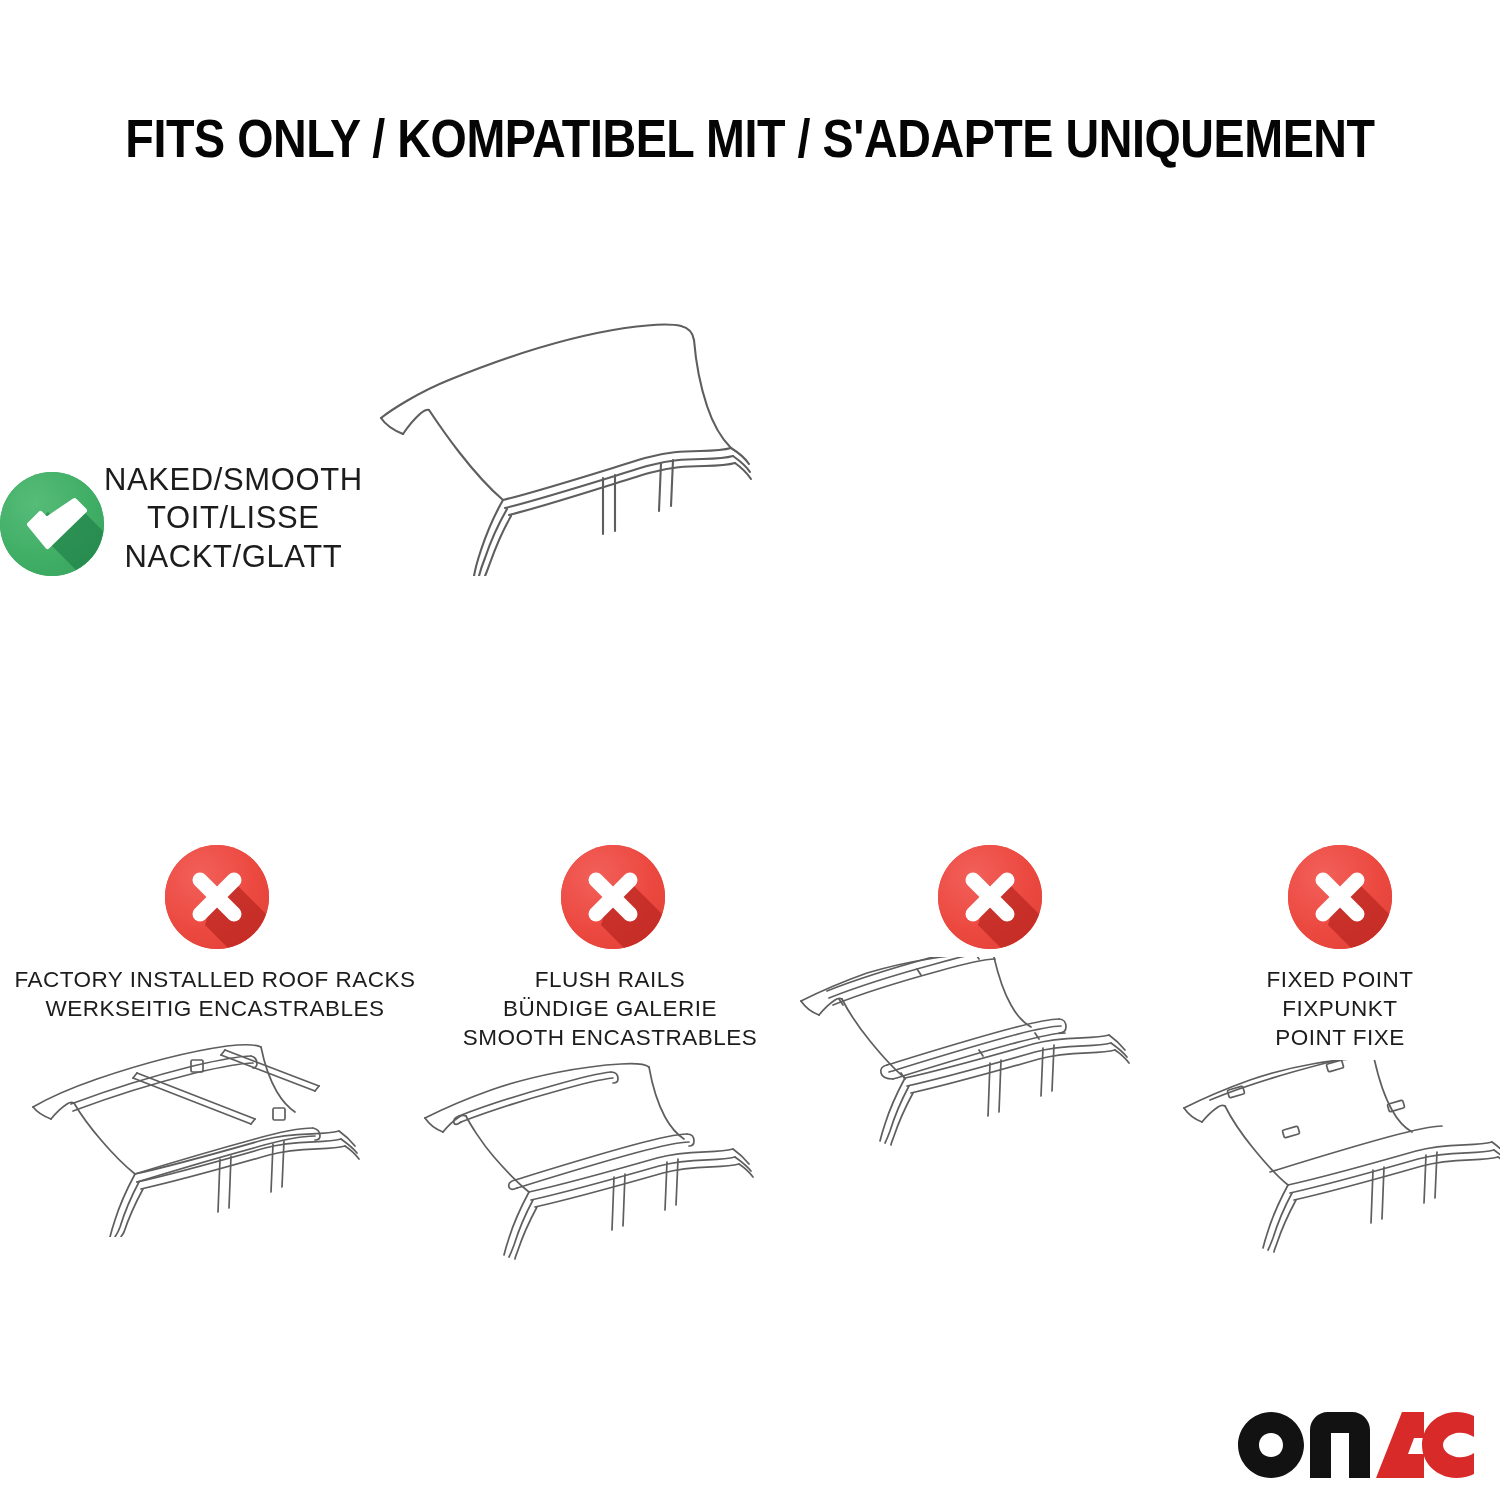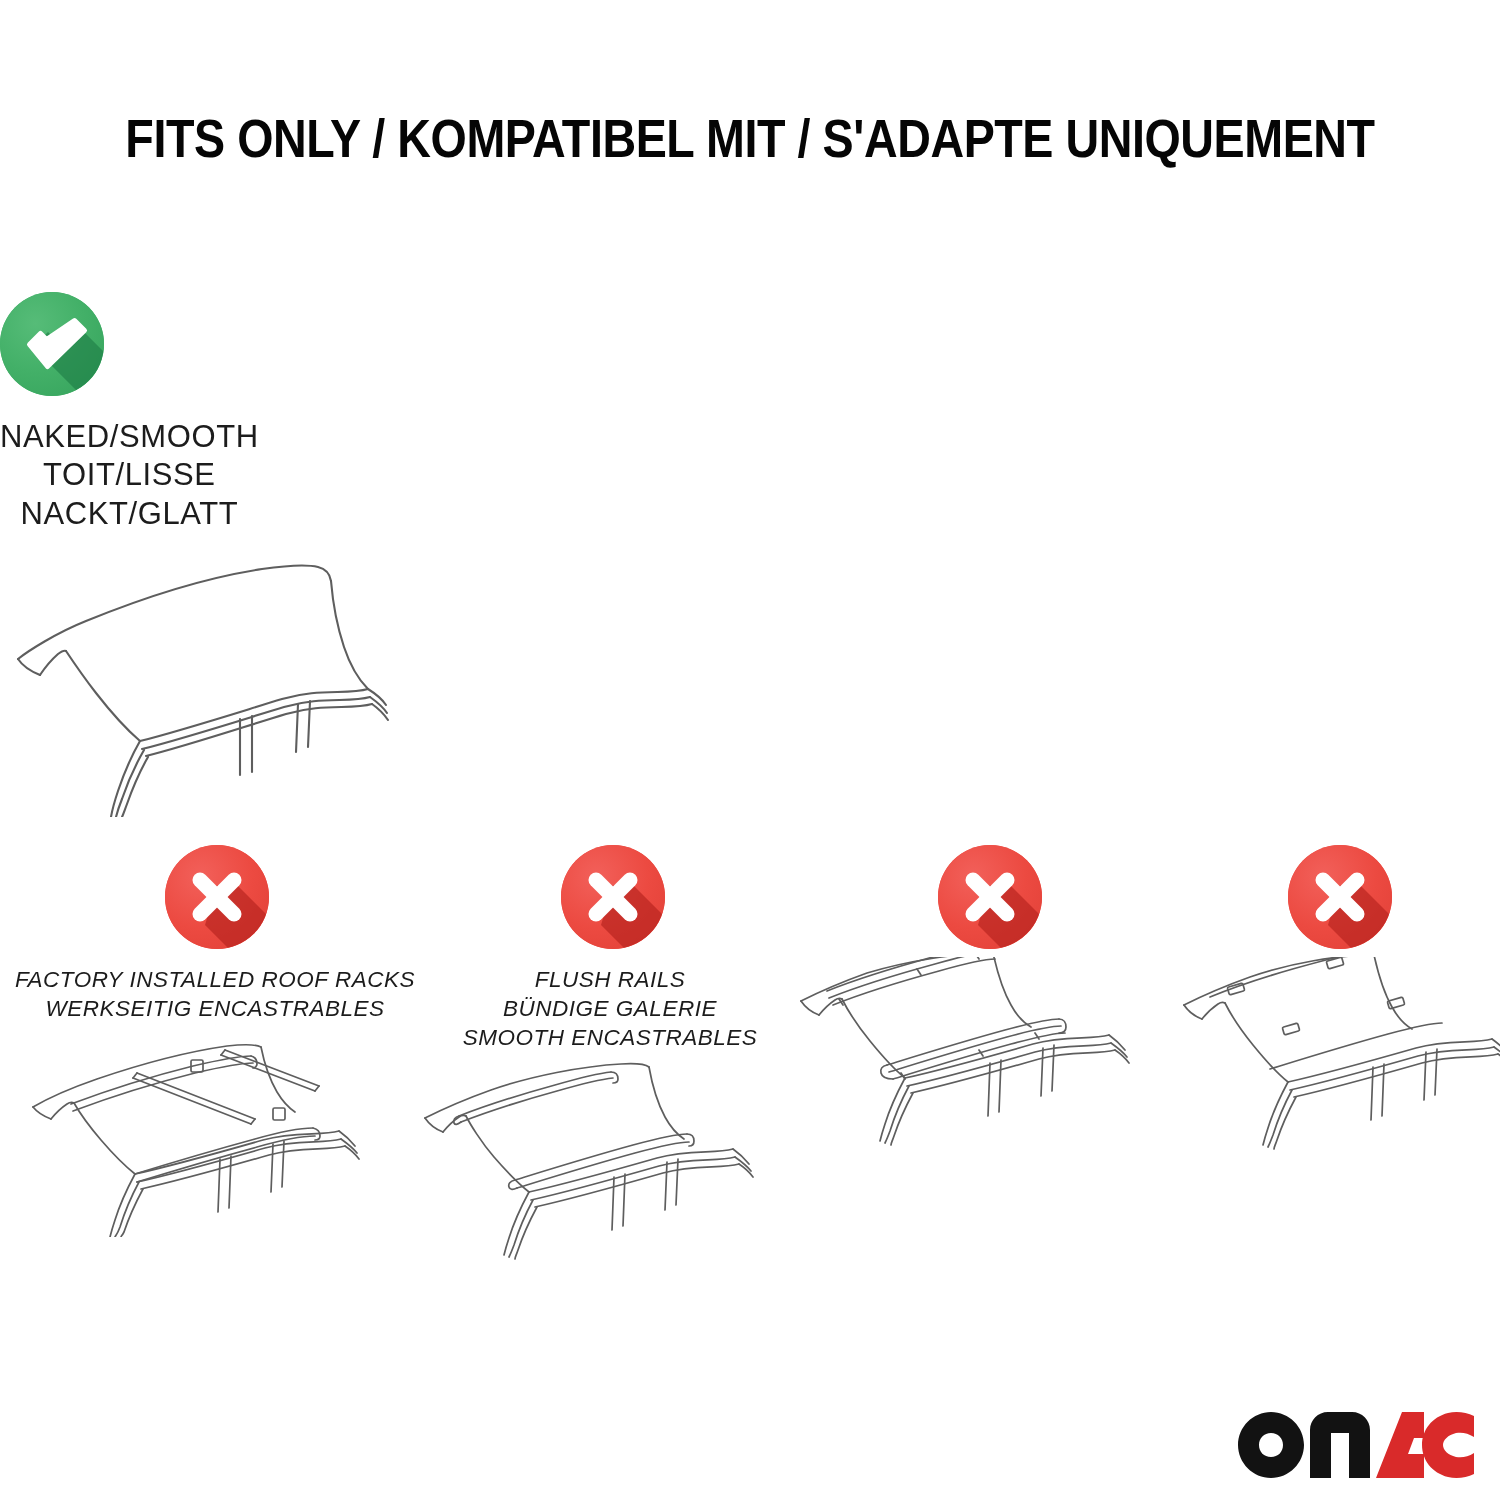--- a/index.html
+++ b/index.html
@@ -33,22 +33,22 @@
     white-space: nowrap;
   }
 
   
   .fit-block {
     position: absolute;
     top: 292px;
     left: 0;
     width: 1500px;
     display: flex;
-    flex-direction: column;
-    align-items: flex-start;
+    flex-direction: row;
+    align-items: flex-end;
   }
   .badge {
     width: 104px;
     height: 104px;
     border-radius: 50%;
     position: relative;
     overflow: hidden;
     flex: none;
   }
   .badge.green { background: #3FAE66; }
@@ -97,21 +97,20 @@
     display: flex;
     flex-direction: column;
     align-items: center;
     flex: none;
   }
   .col .labels {
     margin-top: 17px;
     font-size: 22.5px;
     letter-spacing: 0.5px;
     line-height: 1.28;
-    font-style: italic;
   }
   .col .roof-small { margin-top: 8px; }
 
   
   .col-1 { width: 420px; margin-left: 5px; }
   .col-2 { width: 380px; margin-left: -5px; }
   .col-3 { width: 380px; margin-left: 0px; }
   .col-4 { width: 300px; margin-left: 10px; }
 
   .col-1 .badge { margin-left: 3px; }
@@ -424,20 +423,25 @@
           <path d="M66 34 L78 46 L104 72 L104 104 L86 104 L52 70 Z"></path>
         </g>
       </svg>
       <svg class="glyph" viewBox="0 0 104 104">
         <g stroke="#ffffff" stroke-width="15" stroke-linecap="round">
           <line x1="35" y1="35" x2="69" y2="69"></line>
           <line x1="69" y1="35" x2="35" y2="69"></line>
         </g>
       </svg>
     </div>
+    <div class="labels">
+      <div>FIXED POINT</div>
+      <div>FIXPUNKT</div>
+      <div>POINT FIXE</div>
+    </div>
     <div class="roof-small">
       <svg width="320" height="205" viewBox="0 0 320 205">
         <g fill="none" stroke="#5e5e5e" stroke-width="1.7" stroke-linejoin="round" stroke-linecap="round">
 
           <path d="M4 48 C16 42 42 30 70 20 C110 6 158 -2 194 -2"></path>
           <path d="M194 -2 C198 16 204 36 212 50 C218 61 225 68 232 72"></path>
           <path d="M4 48 C8 54 14 59 22 62"></path>
           <path d="M22 62 C26 57 32 51 38 47 C41 45 43 45 45 46"></path>
           <path d="M45 46 C49 54 60 72 73 88 C86 104 98 117 108 125"></path>
           <path d="M108 125 C144 117 194 103 236 91 C268 82 294 87 312 82"></path>

